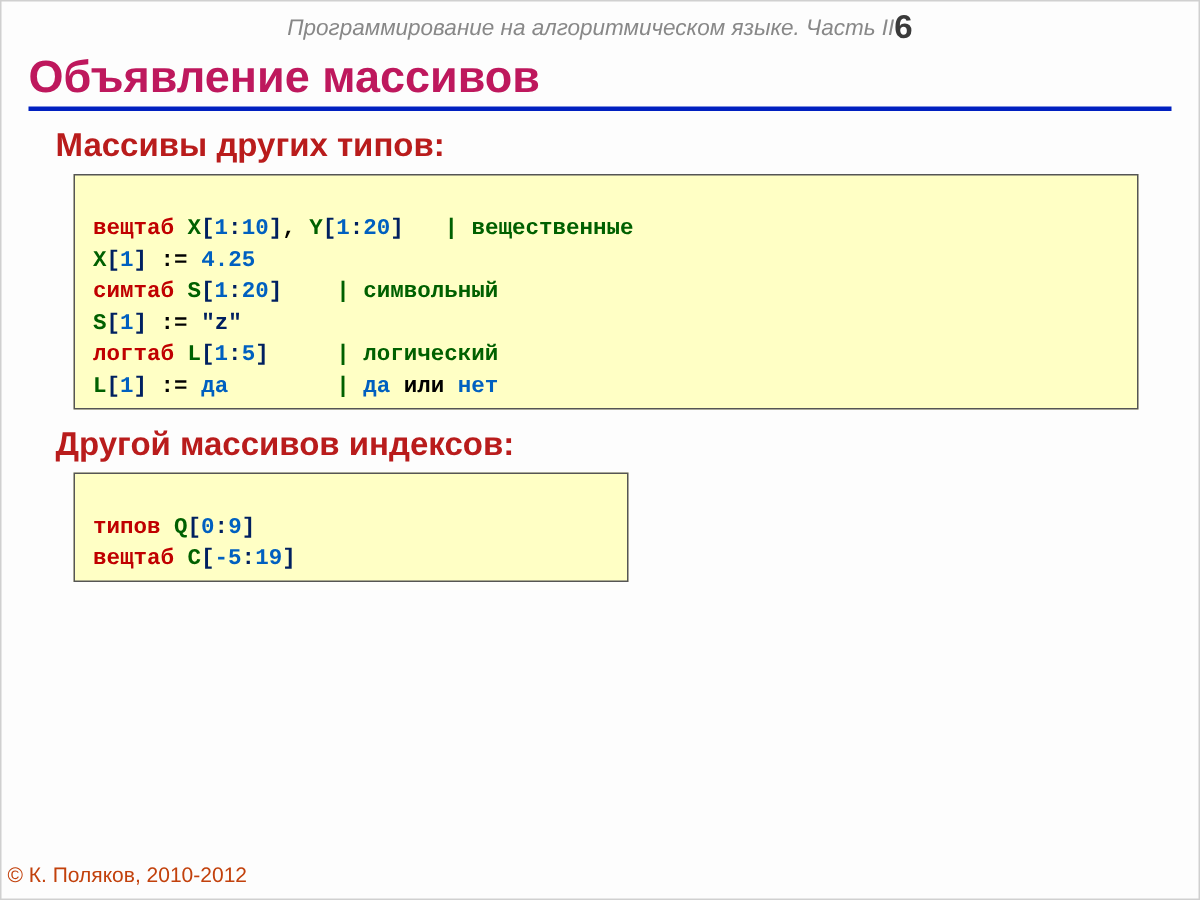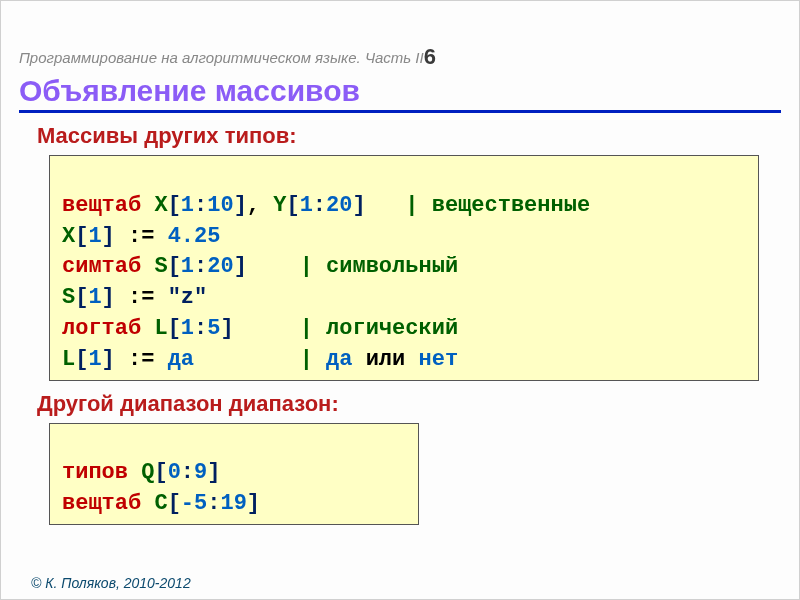--- a/index.html
+++ b/index.html
@@ -8,71 +8,69 @@
     width: 800px;
     height: 600px;
     background: #fdfdfd;
     font-family: Arial, Helvetica, sans-serif;
     position: relative;
     box-sizing: border-box;
     border: 1px solid #d0d0d0;
   }
   .top-bar {
     display: flex;
-    justify-content: flex-start;
+    justify-content: center;
     align-items: center;
     padding: 4px 18px 2px 18px;
     color: #888;
     font-style: italic;
     font-size: 15px;
-    margin-top: 39px;
   }
   .page-num {
     font-weight: bold;
     font-style: normal;
     font-size: 22px;
     color: #3a3a3a;
   }
   .heading {
     font-size: 30px;
     font-weight: bold;
-    color: #8b5cf6;
+    color: #be185d;
     margin: 2px 18px 0 18px;
     padding-bottom: 2px;
     border-bottom: 3px solid #0020c0;
   }
   .subheading {
     font-size: 22px;
     font-weight: bold;
     color: #b91c1c;
     margin: 10px 0 6px 36px;
   }
   .code-box {
     margin: 0 40px 0 48px;
     background: #ffffc5;
     border: 1px solid #555;
     padding: 4px 12px 4px 12px;
     font-family: "Courier New", monospace;
-    font-size: 22px;
+    font-size: 15px;
     font-weight: bold;
     line-height: 1.4;
     white-space: pre;
   }
   .code-box.small { margin-right: 380px; }
   .kw   { color: #c00000; }   
   .id   { color: #006000; }   
   .sym  { color: #002060; }   
   .num  { color: #0060c0; }   
   .bl   { color: #000; }      
   .footer {
     position: absolute;
-    left: 30px;
+    left: 4px;
     bottom: 8px;
-    color: #0c4a6e;
-    font-style: italic;
+    color: #c2410c;
     font-size: 14px;
   }
 </style>
 </head>
 <body>
 
 <div class="top-bar">
   <span>Программирование на алгоритмическом языке. Часть II</span>
   <span class="page-num">6</span>
 </div>
@@ -83,20 +81,20 @@
 
 <div class="code-box">
 <span class="kw">вещтаб</span> <span class="id">X</span><span class="sym">[</span><span class="num">1</span><span class="sym">:</span><span class="num">10</span><span class="sym">]</span><span class="bl">,</span> <span class="id">Y</span><span class="sym">[</span><span class="num">1</span><span class="sym">:</span><span class="num">20</span><span class="sym">]</span>   <span class="id">|</span> <span class="id">вещественные</span>
 <span class="id">X</span><span class="sym">[</span><span class="num">1</span><span class="sym">]</span> <span class="bl">:=</span> <span class="num">4.25</span>
 <span class="kw">симтаб</span> <span class="id">S</span><span class="sym">[</span><span class="num">1</span><span class="sym">:</span><span class="num">20</span><span class="sym">]</span>    <span class="id">|</span> <span class="id">символьный</span>
 <span class="id">S</span><span class="sym">[</span><span class="num">1</span><span class="sym">]</span> <span class="bl">:=</span> <span class="sym">"z"</span>
 <span class="kw">логтаб</span> <span class="id">L</span><span class="sym">[</span><span class="num">1</span><span class="sym">:</span><span class="num">5</span><span class="sym">]</span>     <span class="id">|</span> <span class="id">логический</span>
 <span class="id">L</span><span class="sym">[</span><span class="num">1</span><span class="sym">]</span> <span class="bl">:=</span> <span class="num">да</span>        <span class="id">|</span> <span class="num">да</span> <span class="bl">или</span> <span class="num">нет</span>
 </div>
 
-<div class="subheading">Другой диапазон диапазон:</div>
+<div class="subheading">Другой массивов индексов:</div>
 
 <div class="code-box small">
 <span class="kw">типов</span> <span class="id">Q</span><span class="sym">[</span><span class="num">0</span><span class="sym">:</span><span class="num">9</span><span class="sym">]</span>
 <span class="kw">вещтаб</span> <span class="id">C</span><span class="sym">[</span><span class="num">-5</span><span class="sym">:</span><span class="num">19</span><span class="sym">]</span>
 </div>
 
 <div class="footer">© К. Поляков, 2010-2012</div>
 
 </body></html>

